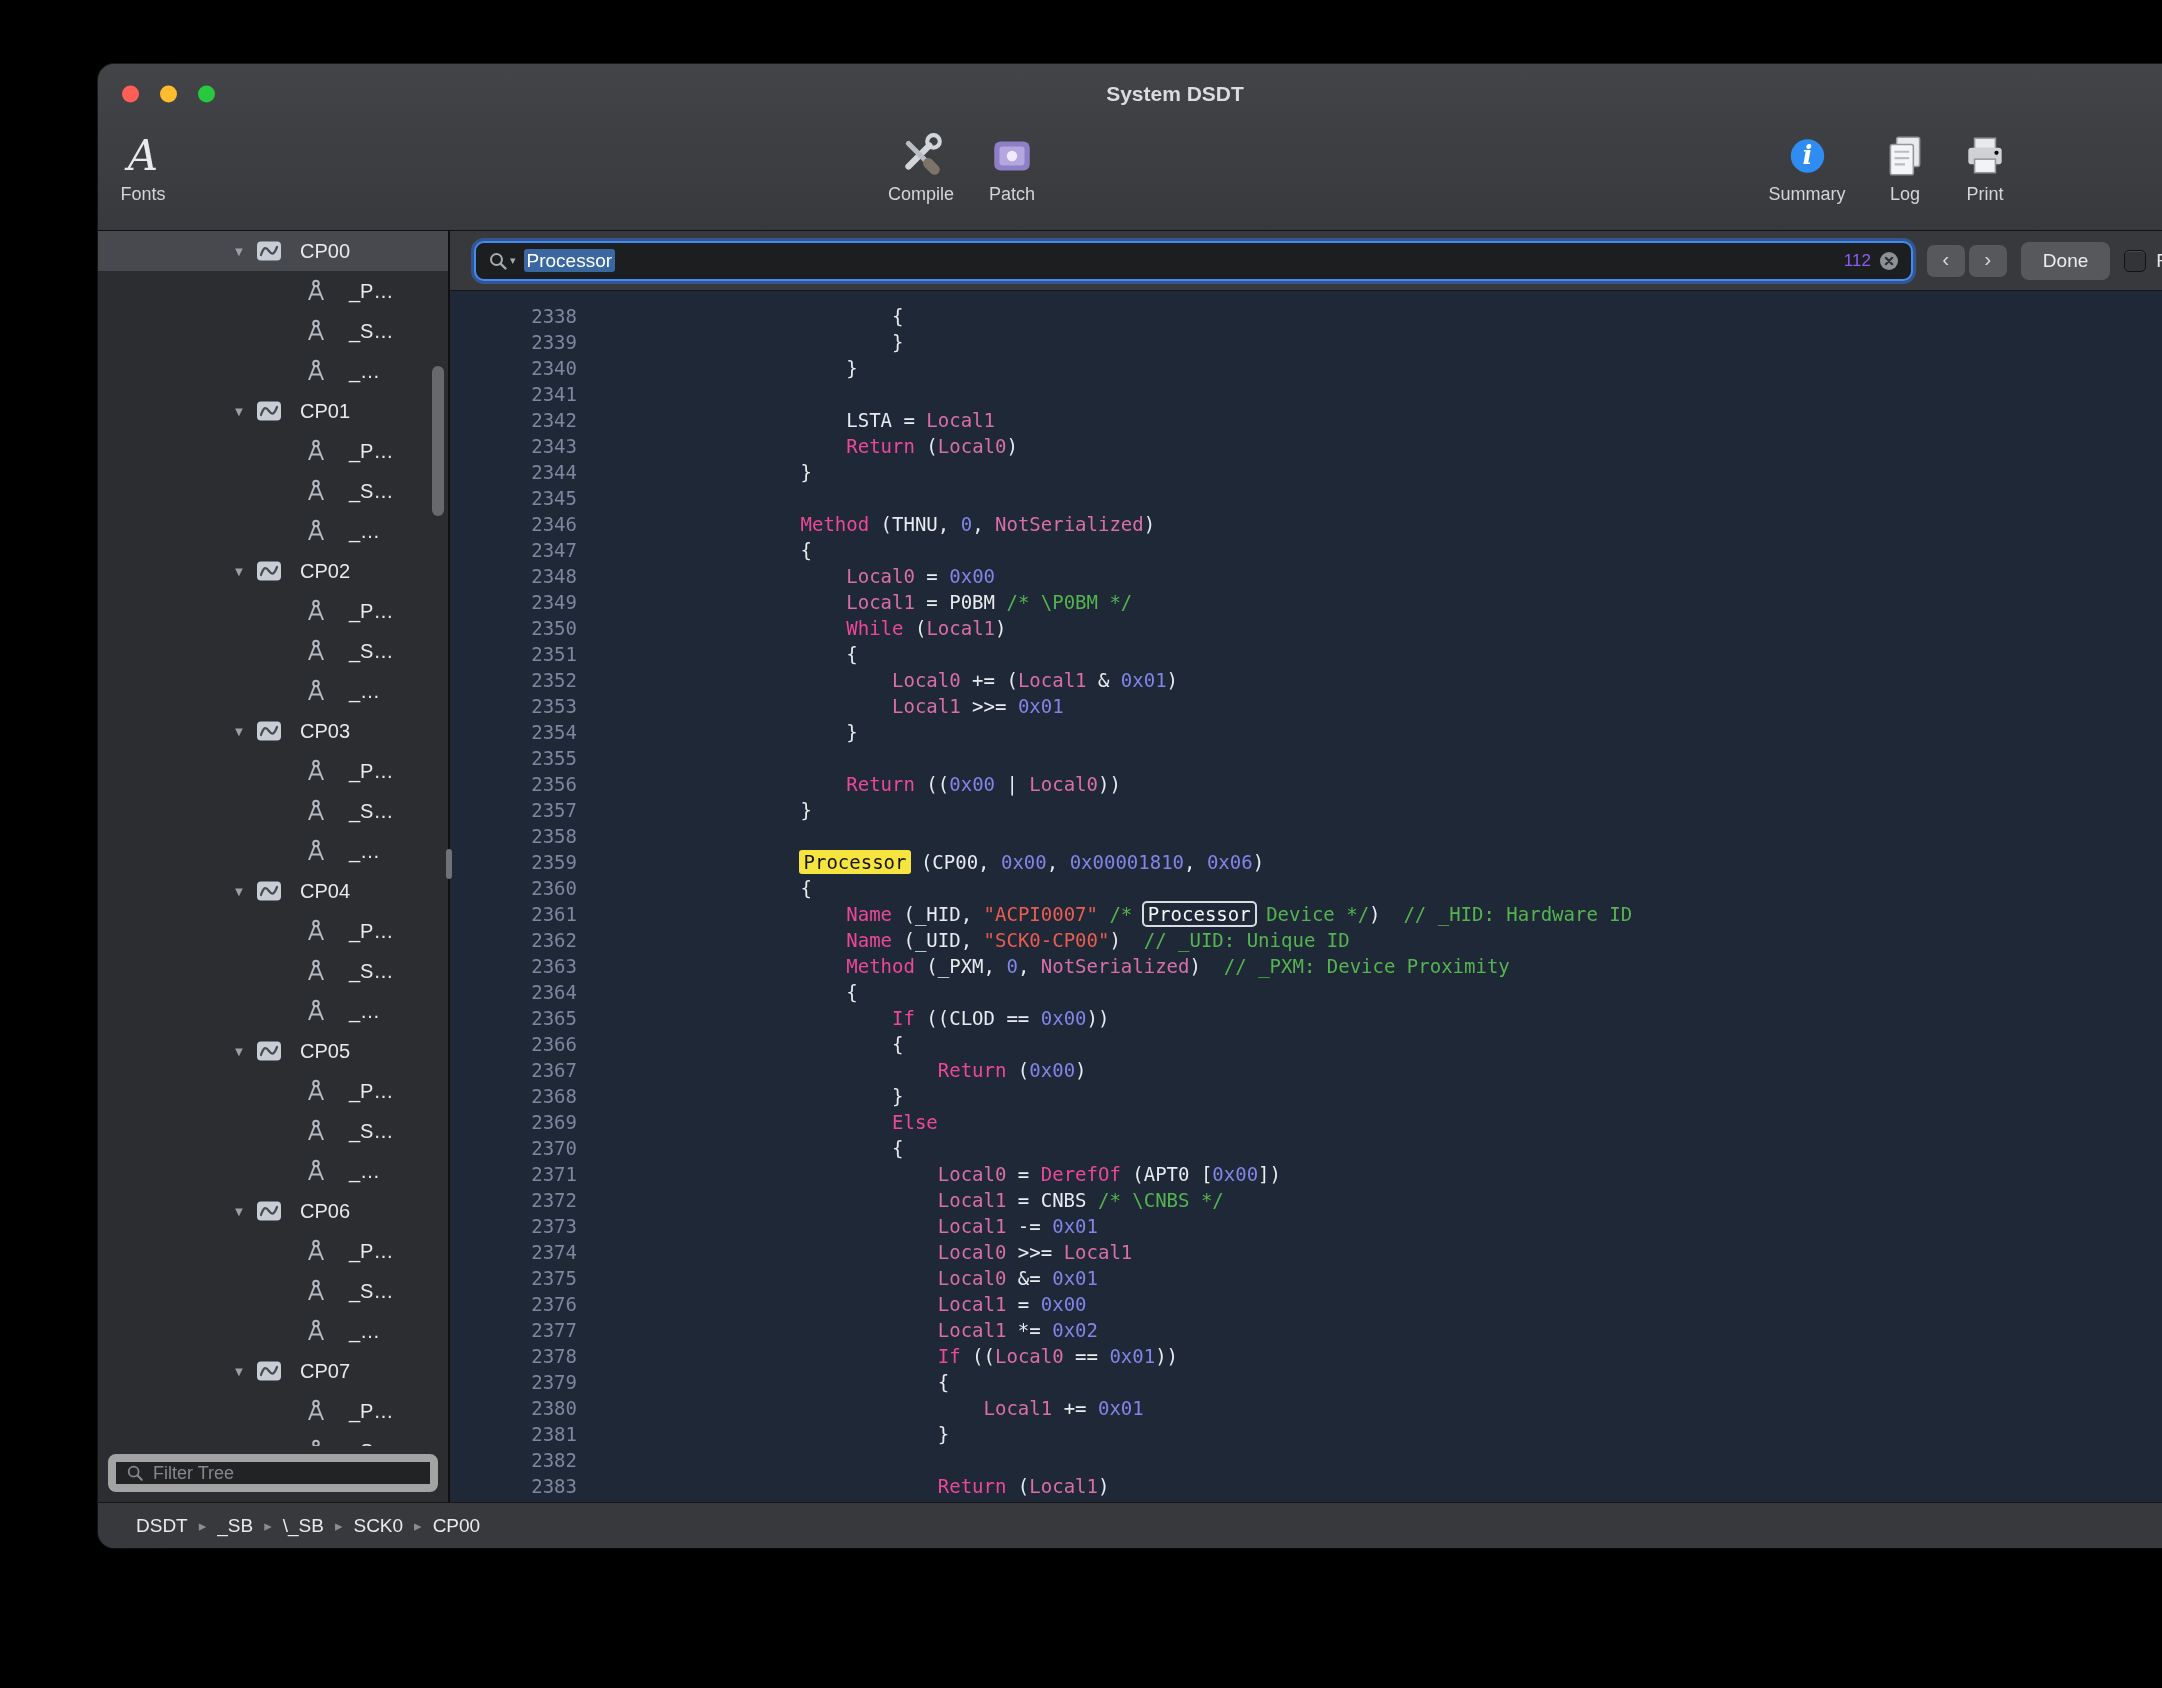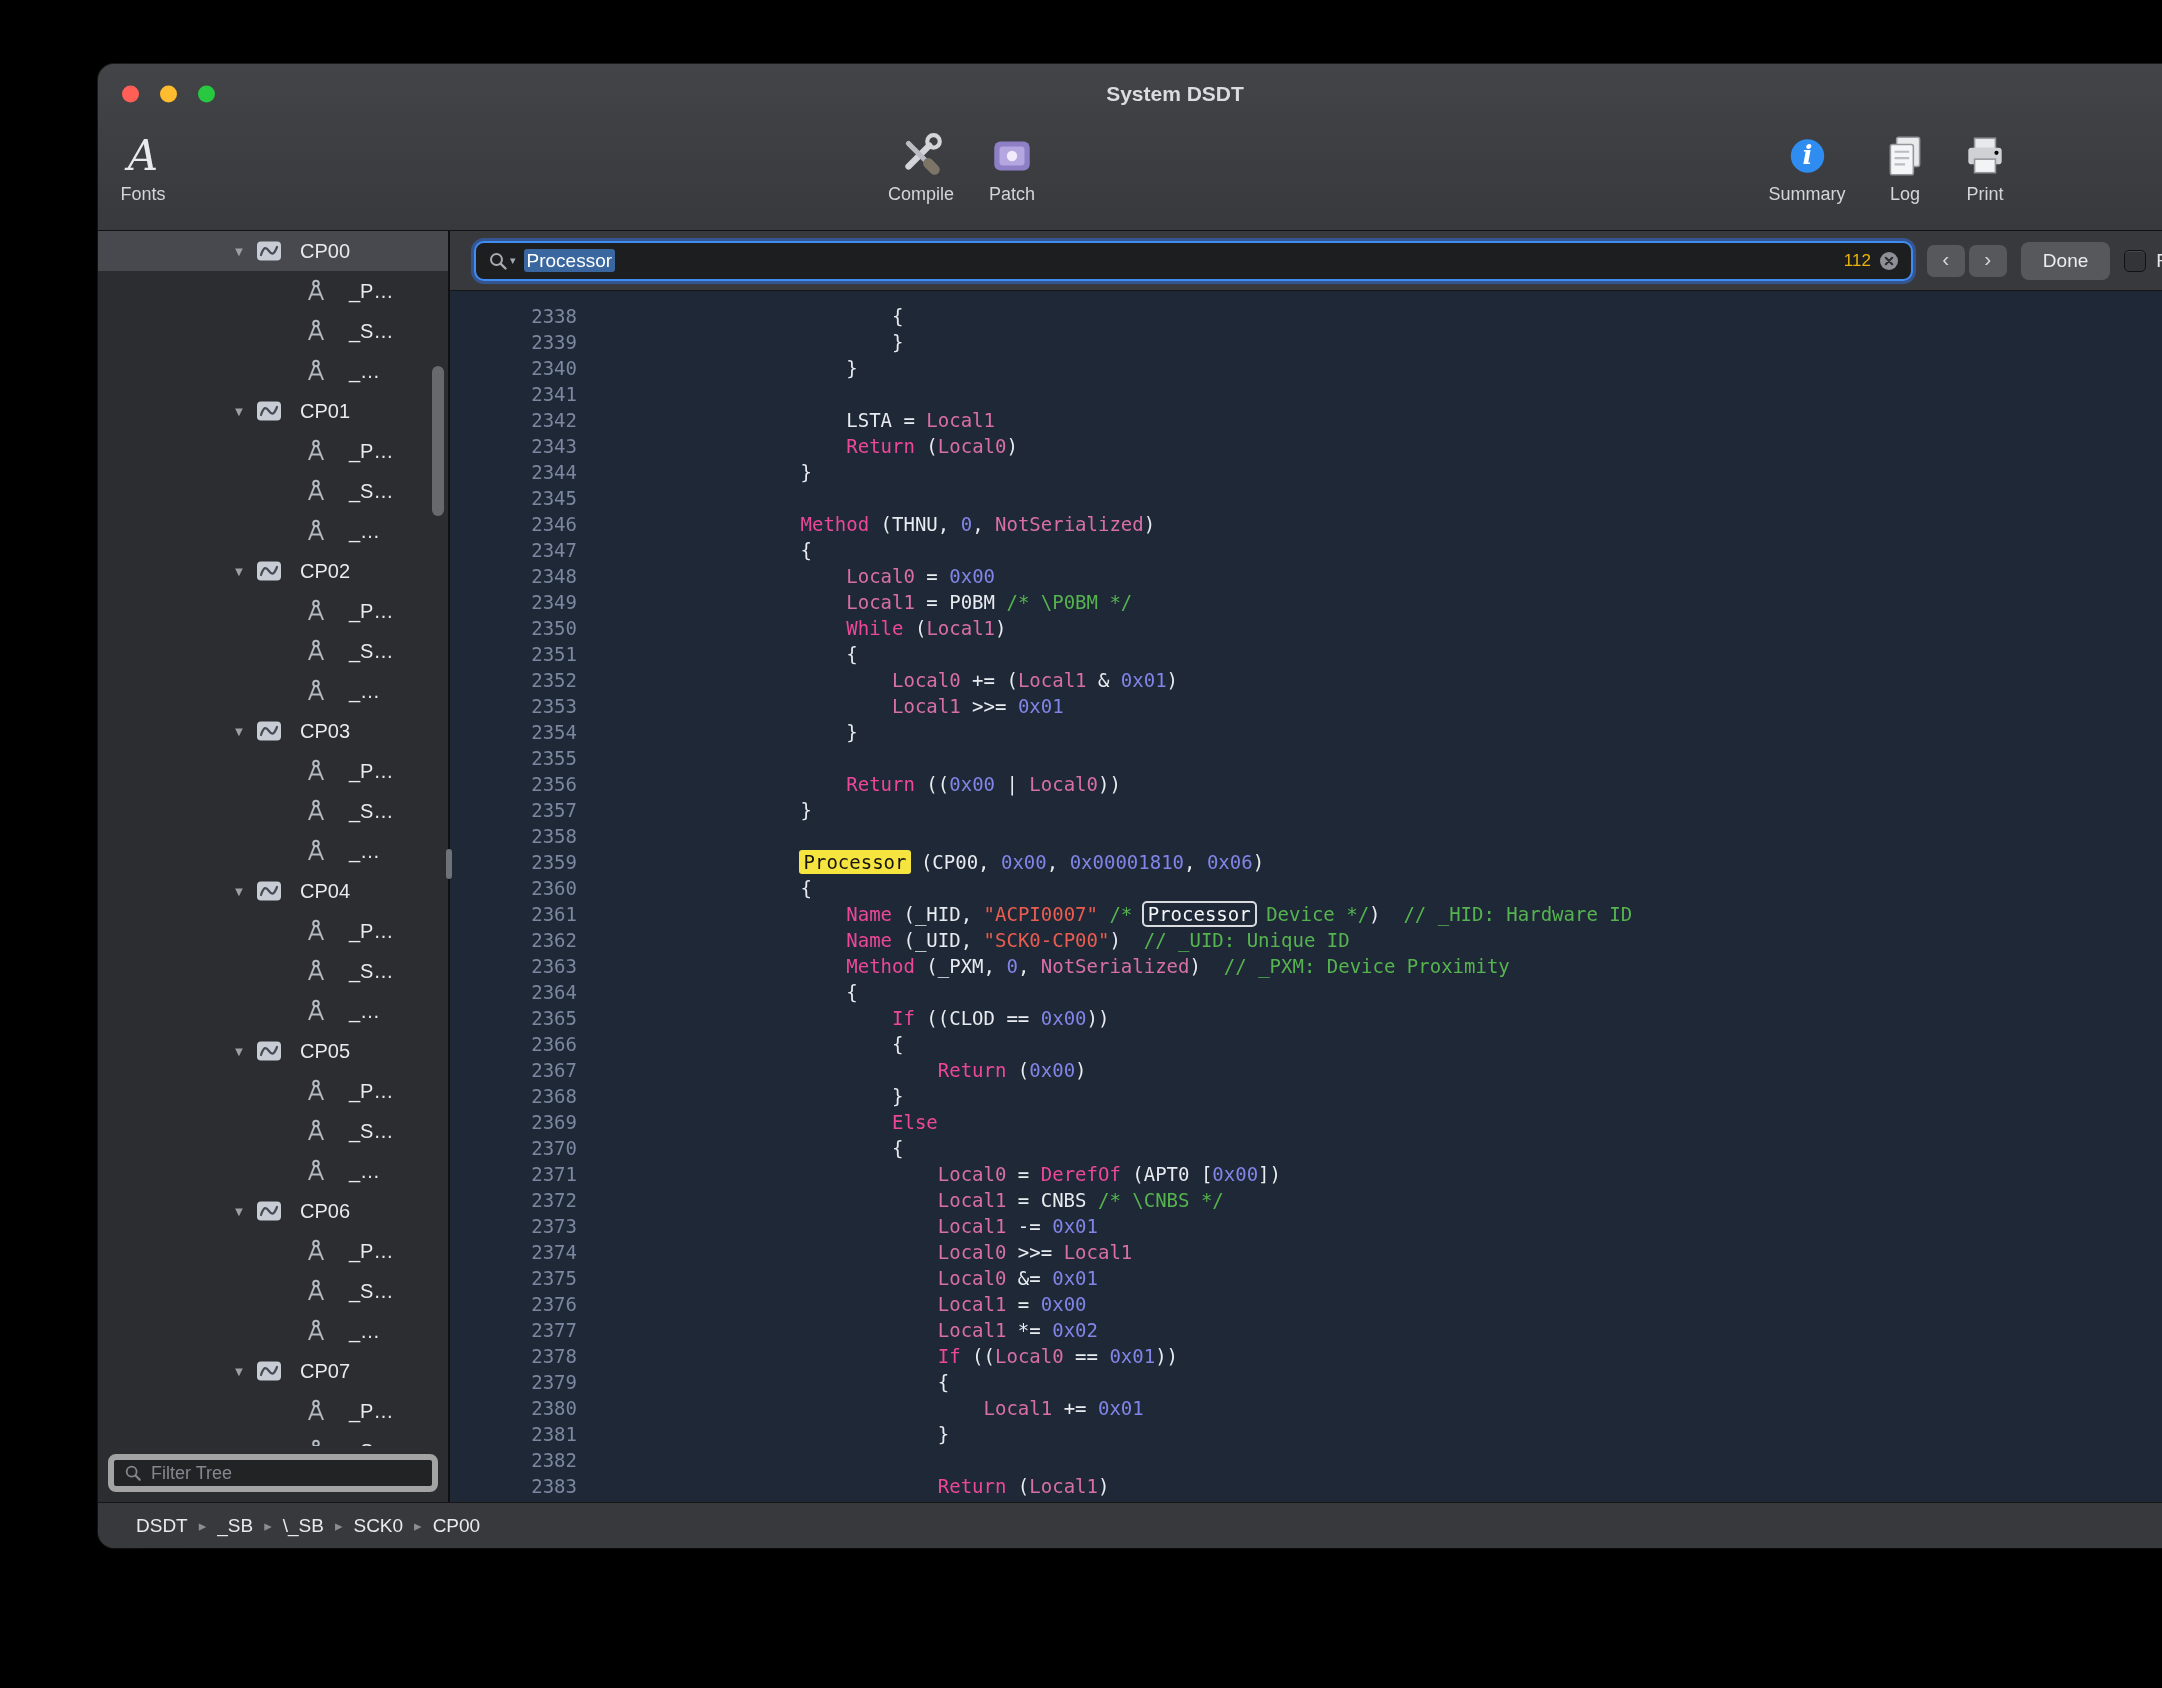--- a/index.html
+++ b/index.html
@@ -34,38 +34,38 @@
   .tree { flex: 1; overflow: hidden; }
   .row { height: 40px; display: flex; align-items: center; font-size: 20px; color: #e9eaeb; white-space: nowrap; }
   .row.sel { background: #47494e; }
   .disc { width: 18px; margin-left: 132px; flex: none; font-size: 13px; color: #9ba0a6; text-align: center; }
   .picon { margin-left: 8px; flex: none; display: flex; }
   .plabel { margin-left: 18px; }
   .cicon { margin-left: 207px; flex: none; display: flex; }
   .clabel { margin-left: 22px; }
   .sb-scroll { position: absolute; right: 4px; top: 135px; width: 12px; height: 150px; border-radius: 6px; background: rgba(155,155,160,.55); }
   .filter-area { height: 56px; flex: none; padding: 8px 10px; background: #2b2d30; }
-  .filter-field { height: 38px; border: 6px solid #a3a3a3; border-radius: 8px; background: #222325; display: flex; align-items: center; padding: 0 10px; gap: 9px; }
+  .filter-field { height: 38px; border: 8px solid #a3a3a3; border-radius: 8px; background: #222325; display: flex; align-items: center; padding: 0 10px; gap: 9px; }
   .filter-ph { color: #84888e; font-size: 18px; }
 
   .splitter { width: 2px; background: #101010; position: relative; flex: none; }
   .knob { position: absolute; left: -2px; top: 618px; width: 6px; height: 30px; border-radius: 3px; background: #6f7277; }
 
   
   .editor-col { flex: 1; min-width: 0; display: flex; flex-direction: column; background: #1f2836; }
 
   .findbar { height: 60px; flex: none; background: #37393c; border-bottom: 1px solid #161616;
     display: flex; align-items: center; padding: 0 26px 0 24px; gap: 14px; }
   .search-field { flex: 1; min-width: 0; height: 40px; background: #1d1e20; border: 2px solid #3f8cf3; border-radius: 10px;
     box-shadow: 0 0 0 3px rgba(52,120,246,.45); display: flex; align-items: center; padding: 0 12px; gap: 8px; }
   .mag { display: flex; align-items: center; gap: 2px; flex: none; }
   .mag .chev { font-size: 11px; color: #a6abb2; }
   .query { flex: 1; min-width: 0; font-size: 19px; color: #fff; }
   .query .seltext { background: #3a67a0; border-radius: 3px; padding: 1px 3px; }
-  .count { color: #eab308; font-size: 17px; flex: none; }
+  .count { color: #8b5cf6; font-size: 17px; flex: none; }
   .clear { display: flex; flex: none; cursor: default; }
   .nav { display: flex; gap: 4px; flex: none; }
   .nav button { width: 38px; height: 32px; background: #56585c; border: none; border-radius: 7px;
     color: #d9d9db; font-size: 21px; line-height: 1; font-family: "Liberation Sans", sans-serif;
     display: flex; align-items: center; justify-content: center; padding-bottom: 4px; }
   .done { height: 38px; padding: 0 22px; background: #56585c; border: none; border-radius: 8px;
     color: #ededef; font-size: 19px; font-family: "Liberation Sans", sans-serif; flex: none; }
   .replace { display: flex; align-items: center; gap: 10px; color: #e7e7e9; font-size: 19px; flex: none; }
   .cb { width: 22px; height: 22px; border-radius: 5px; background: #323438; border: 1px solid #121212;
     box-shadow: inset 0 1px 0 rgba(255,255,255,.10); }

